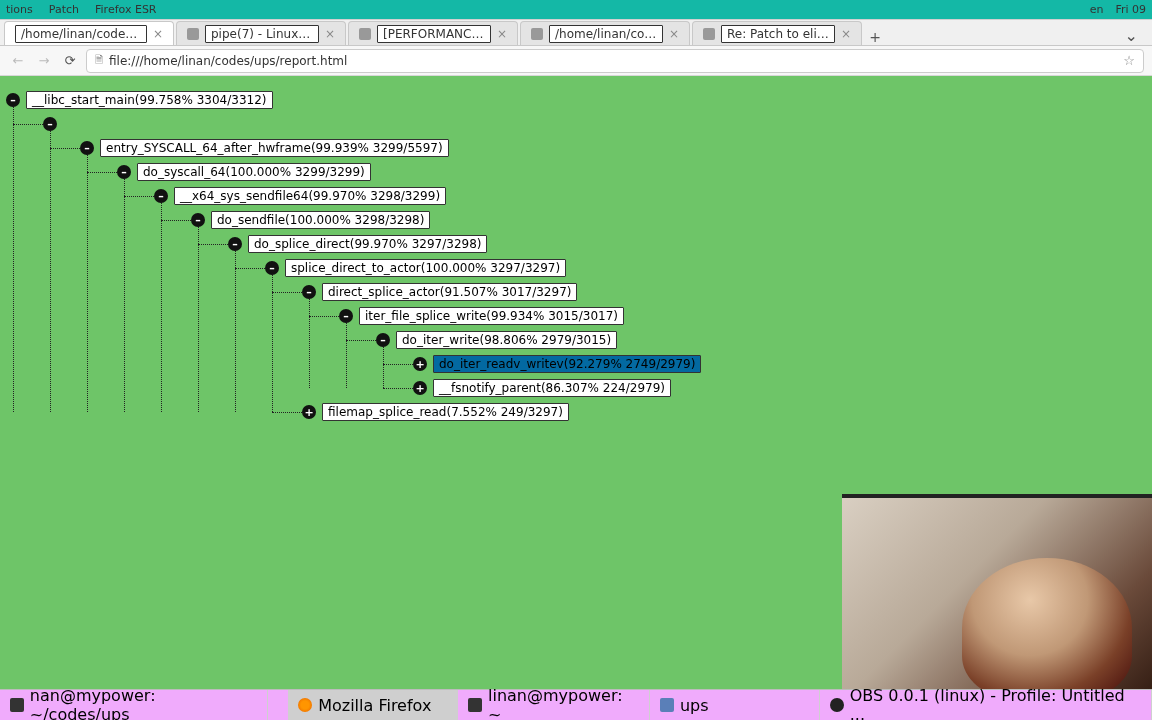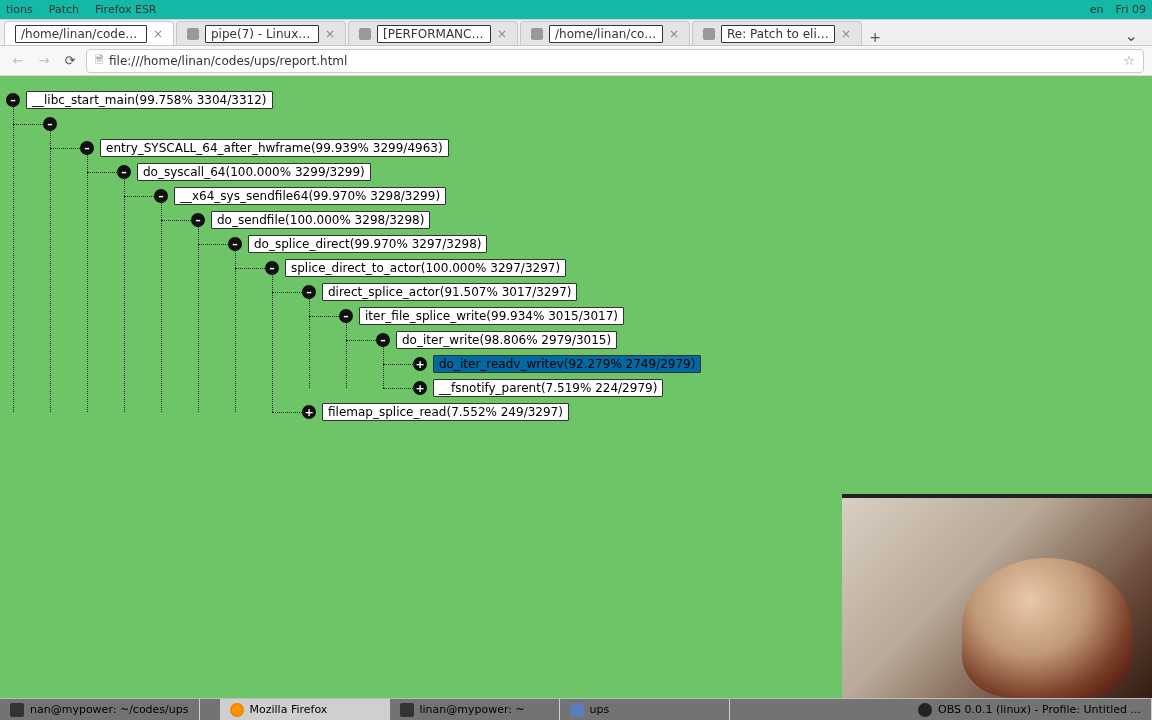--- a/index.html
+++ b/index.html
@@ -89,23 +89,23 @@
     border-top: 4px solid #222;
   }
   .webcam::after{
     content:""; position:absolute; right:20px; bottom:0; width:170px; height:140px;
     background: radial-gradient(ellipse at 40% 30%, #e8c8a8 0%, #c09876 40%, #7a4028 70%, #400808 100%);
     border-radius: 50% 50% 30% 30%;
   }
 
   
   .taskbar {
-    position: absolute; left:0; right:0; bottom:0; height: 22px;
-    background: #737373; border-top: 1px solid #bcbcbc;
-    display: flex; align-items: center; font-size: 11px;
+    position: absolute; left:0; right:0; bottom:0; height: 31px;
+    background: #f0abfc; border-top: 1px solid #bcbcbc;
+    display: flex; align-items: center; font-size: 16px;
   }
   .taskitem {
     display: flex; align-items: center; gap: 6px; height: 100%;
     padding: 0 10px; border-right: 1px solid #cfcfcf; cursor: pointer;
     min-width: 170px;
   }
   .taskitem.active { background: #cfcfcf; margin-left: 20px; }
   .taskicon { width:14px; height:14px; border-radius:2px; }
   .ti-term { background: #333; }
   .ti-ff { background: radial-gradient(circle,#ff9500 40%,#e66000 100%); border-radius:50%; }
@@ -179,21 +179,21 @@
 
         <div class="node">
           <div class="row">
             <span class="toggle">–</span>
           </div>
           <div class="children">
 
             <div class="node">
               <div class="row">
                 <span class="toggle">–</span>
-                <span class="label">entry_SYSCALL_64_after_hwframe(99.939% 3299/4963)</span>
+                <span class="label">entry_SYSCALL_64_after_hwframe(99.939% 3299/5597)</span>
               </div>
               <div class="children">
 
                 <div class="node">
                   <div class="row">
                     <span class="toggle">–</span>
                     <span class="label">do_syscall_64(100.000% 3299/3299)</span>
                   </div>
                   <div class="children">
 
@@ -247,21 +247,21 @@
                                               <div class="children">
                                                 <div class="node">
                                                   <div class="row">
                                                     <span class="toggle">+</span>
                                                     <span class="label highlight">do_iter_readv_writev(92.279% 2749/2979)</span>
                                                   </div>
                                                 </div>
                                                 <div class="node">
                                                   <div class="row">
                                                     <span class="toggle">+</span>
-                                                    <span class="label">__fsnotify_parent(7.519% 224/2979)</span>
+                                                    <span class="label">__fsnotify_parent(86.307% 224/2979)</span>
                                                   </div>
                                                 </div>
                                               </div>
                                             </div>
 
                                           </div>
                                         </div>
 
                                       </div>
                                     </div>

